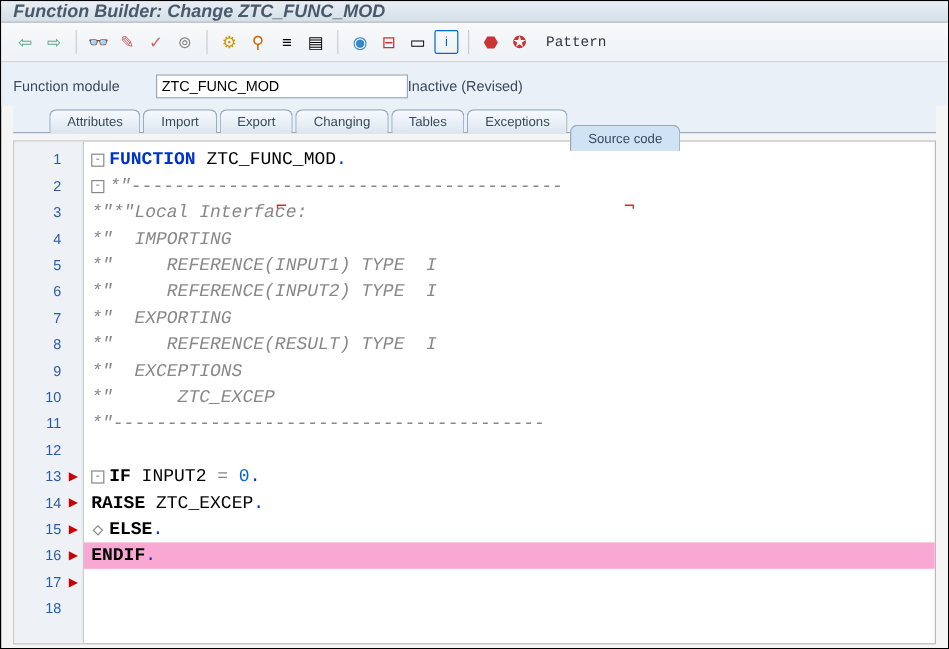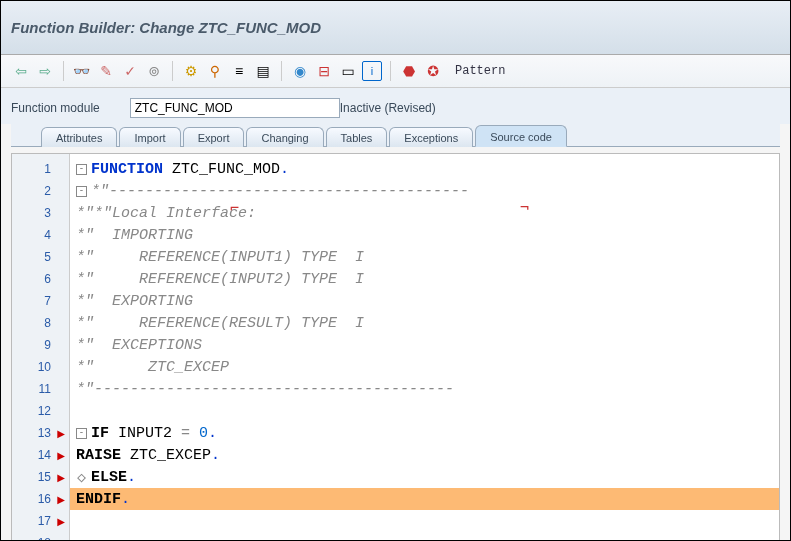--- a/index.html
+++ b/index.html
@@ -7,21 +7,21 @@
     font-family: Arial, sans-serif;
     font-size: 12px;
     background: #f5f5f5;
     width: 791px;
     height: 541px;
     overflow: hidden;
     border: 1px solid #000;
   }
   .title-bar {
     background: linear-gradient(to bottom, #e8eef5, #d4dfe9);
-    padding: 18px 10px;
+    padding: 0 10px;
     border-bottom: 1px solid #aaa;
   }
   .title-bar h1 {
     font-size: 15px;
     font-style: italic;
     font-weight: bold;
     color: #4a5a6a;
   }
   .toolbar {
     display: flex;
@@ -80,21 +80,21 @@
     border-top-right-radius: 6px;
     margin-right: 2px;
     color: #3a4a5a;
     cursor: pointer;
     font-size: 11px;
     position: relative;
     top: 1px;
   }
   .tab.active {
     background: #cfe3f5;
-    top: 1px;
+    top: 16px;
     padding-top: 5px;
     border-bottom: 1px solid #cfe3f5;
   }
   .editor-wrap {
     margin: 6px 10px 0;
     height: 420px;
     display: flex;
     border: 1px solid #bbb;
     background: #fff;
   }
@@ -128,21 +128,21 @@
     overflow: hidden;
   }
   .cline {
     height: 22px;
     display: flex;
     align-items: center;
     padding-left: 6px;
     white-space: pre;
     position: relative;
   }
-  .cline.hl { background: #fdba74; }
+  .cline.hl { background: #f9a8d4; }
   .fold-box {
     display:inline-block;width:11px;height:11px;border:1px solid #888;
     font-size:9px;line-height:9px;text-align:center;color:#666;margin-right:4px;
     background:#fff;
   }
   .kw { color: #0033cc; font-weight: bold; }
   .kw2 { color: #000; font-weight: bold; }
   .cm { color: #888; font-style: italic; }
   .num { color: #0066cc; }
   .dot { color: #0033cc; }

